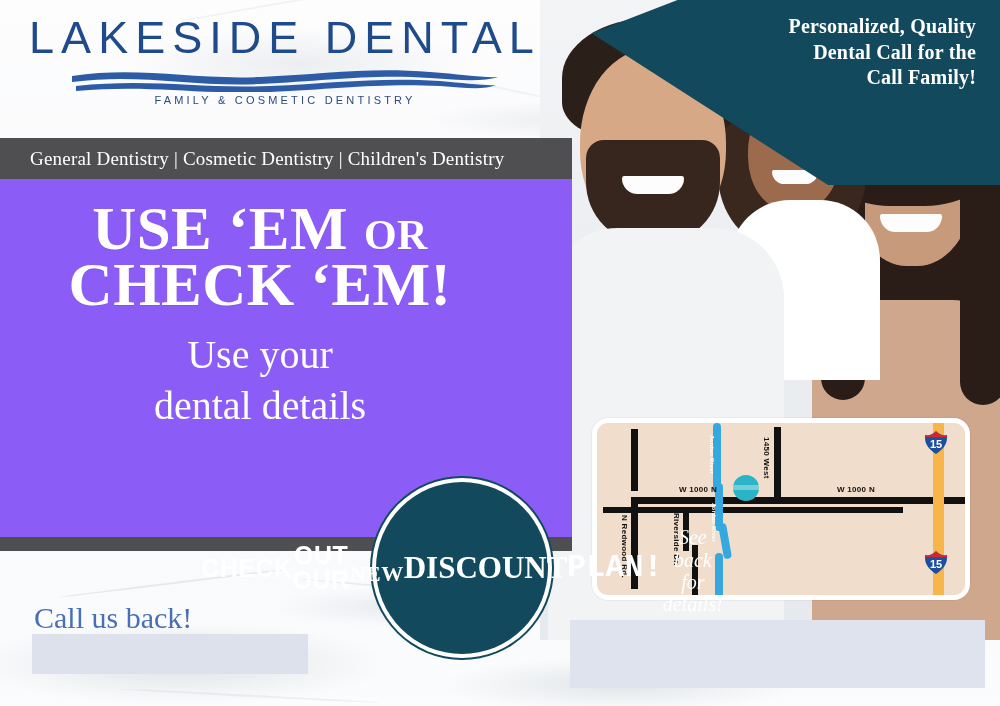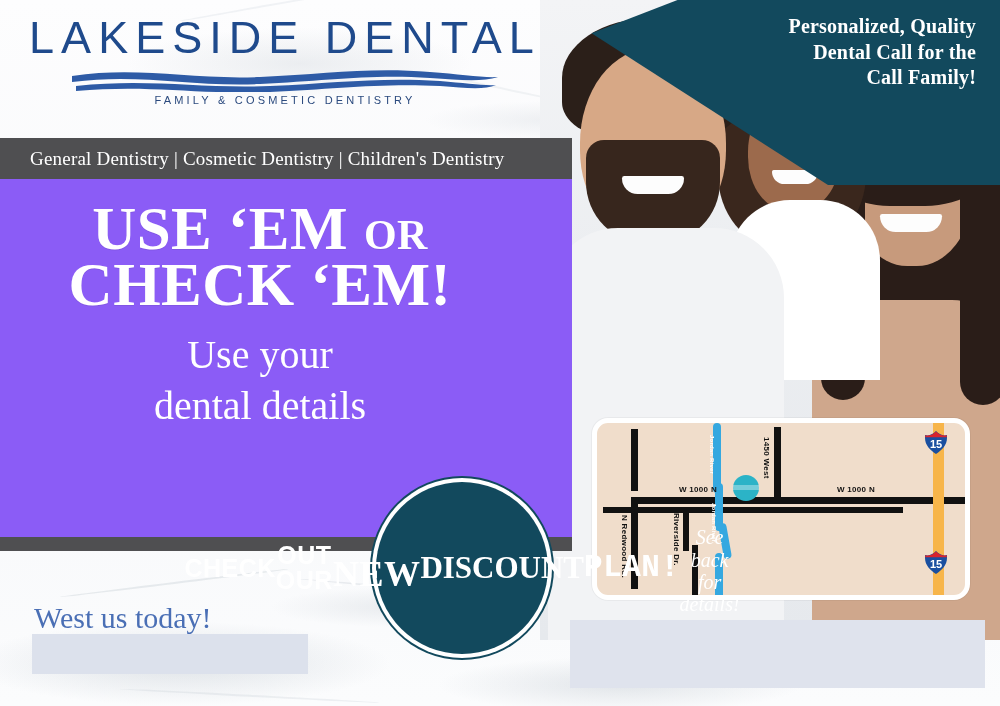--- a/index.html
+++ b/index.html
@@ -104,21 +104,21 @@
   .badge{
     position:absolute;left:376px;top:482px;width:172px;height:172px;
     border-radius:50%;
     background:#12495d;
     box-shadow:0 0 0 4px #ffffff, 0 0 0 6px #12495d;
     display:flex;align-items:center;justify-content:center;
     color:#ffffff;text-align:center;
   }
   .badge-l1{font-family:"Liberation Sans", sans-serif;font-weight:700;font-size:25px;line-height:1.0;letter-spacing:.5px;}
   .badge-l2{font-family:"Liberation Sans", sans-serif;font-weight:700;font-size:25px;line-height:1.0;letter-spacing:.5px;}
-  .badge-l3{font-family:"Liberation Serif", serif;font-weight:700;font-size:36px;line-height:1.0;margin-top:12px;letter-spacing:.5px;}
+  .badge-l3{font-family:"Liberation Serif", serif;font-weight:700;font-size:22px;line-height:1.0;margin-top:12px;letter-spacing:.5px;}
   .badge-l4{font-family:"Liberation Serif", serif;font-weight:700;font-size:31px;line-height:.98;letter-spacing:0px;}
   .badge-l5{font-family:Liberation Mono, monospace;font-weight:700;font-size:31px;line-height:.98;letter-spacing:.5px;}
   .badge-note{font-family:"Liberation Serif", serif;font-style:italic;font-size:20px;line-height:1.12;margin-top:6px;}
 
   
   .map{
     position:absolute;left:592px;top:418px;width:368px;height:172px;
     background:#f0ddcb;border:5px solid #ffffff;border-radius:16px;
     overflow:hidden;box-shadow:0 0 0 1px rgba(0,0,0,.04);
   }
@@ -283,17 +283,17 @@
     <div class="badge-l2">OUT OUR</div>
     <div class="badge-l3">NEW</div>
     <div class="badge-l4">DISCOUNT</div>
     <div class="badge-l5">PLAN!</div>
     <div class="badge-note">
       <div>See back</div>
       <div>for details!</div>
     </div>
   </div>
 
-  <div class="call-us">West us today!</div>
+  <div class="call-us">Call us back!</div>
   <div class="ph-box-left"></div>
   <div class="ph-box-right"></div>
 
 </div>
 
 </body></html>

